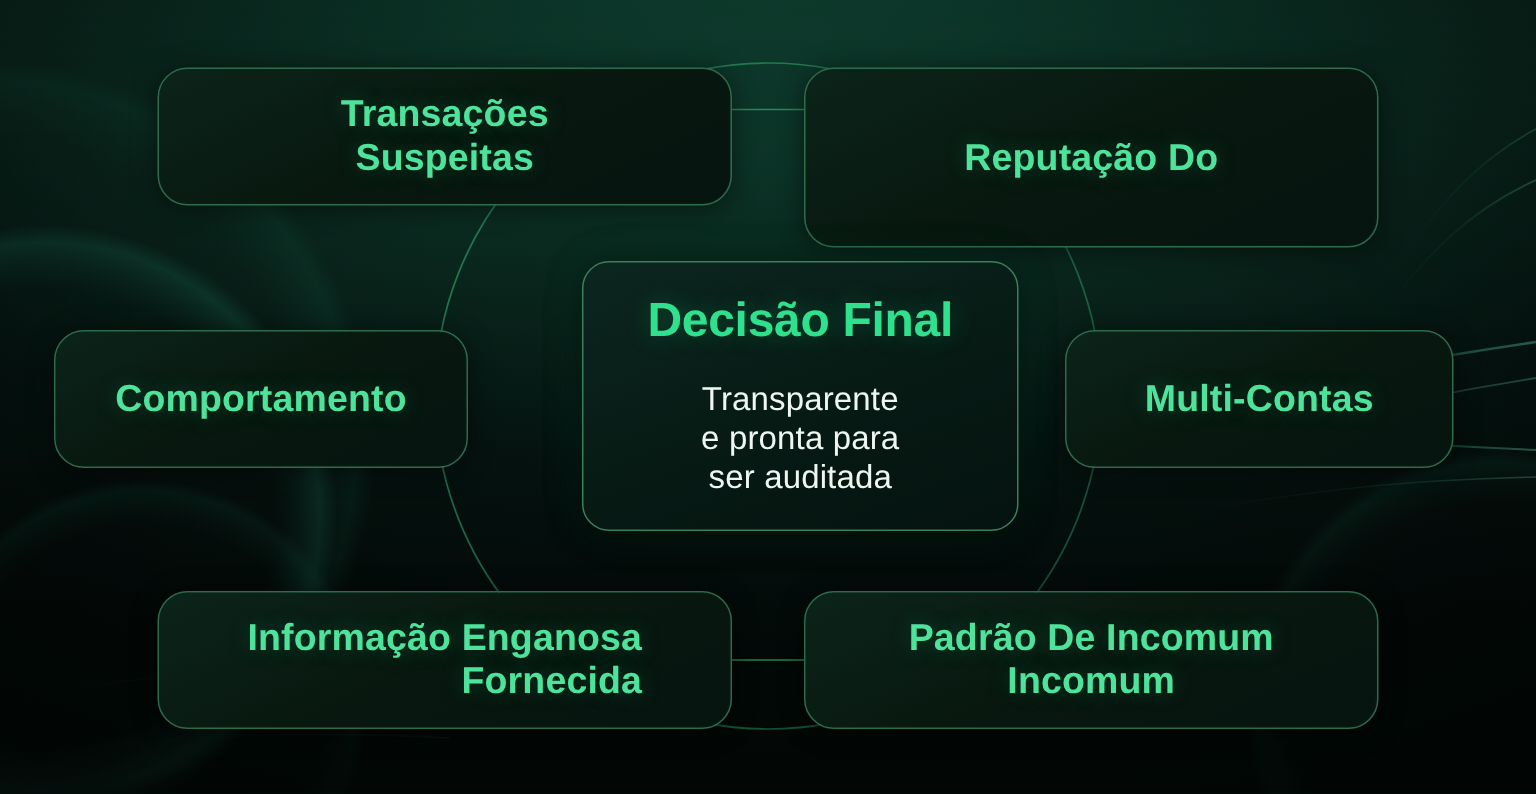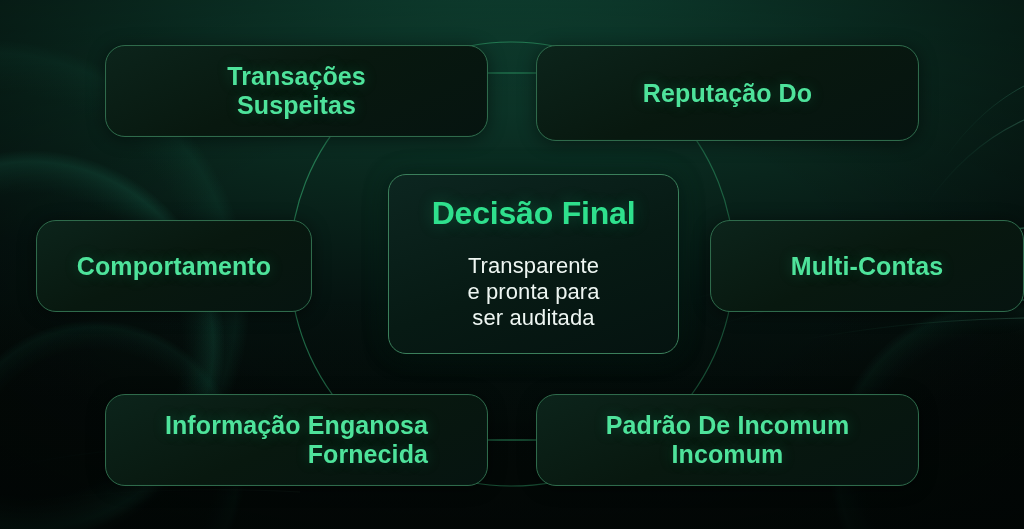--- a/index.html
+++ b/index.html
@@ -57,23 +57,23 @@
     font-size:25px;
     font-weight:700;
     line-height:1.16;
     letter-spacing:.1px;
     padding:0 10px;
     text-shadow:0 0 14px #21b97640;
   }
 
   
   #card-transacoes      { left:105px;  top:45px;  width:383px; height:92px; }
-  #card-reputacao       { left:536px;  top:45px;  width:383px; height:96px; }
+  #card-reputacao       { left:536px;  top:45px;  width:383px; height:120px; }
   #card-comportamento   { left:36px;   top:220px; width:276px; height:92px; }
-  #card-multicontas     { left:710px;  top:220px; width:314px; height:92px; }
+  #card-multicontas     { left:710px;  top:220px; width:259px; height:92px; }
   #card-informacao      { left:105px;  top:394px; width:383px; height:92px;text-align:right; }
   #card-padrao          { left:536px;  top:394px; width:383px; height:92px; }
 
   
   #card-centro{
     left:388px; top:174px; width:291px; height:180px;
     border:1px solid #39archive;
     border:1px solid #3b7f5b;
     border-radius:18px;
     background:linear-gradient(160deg,#0c2620 0%,#071a14 55%,#051310 100%);

